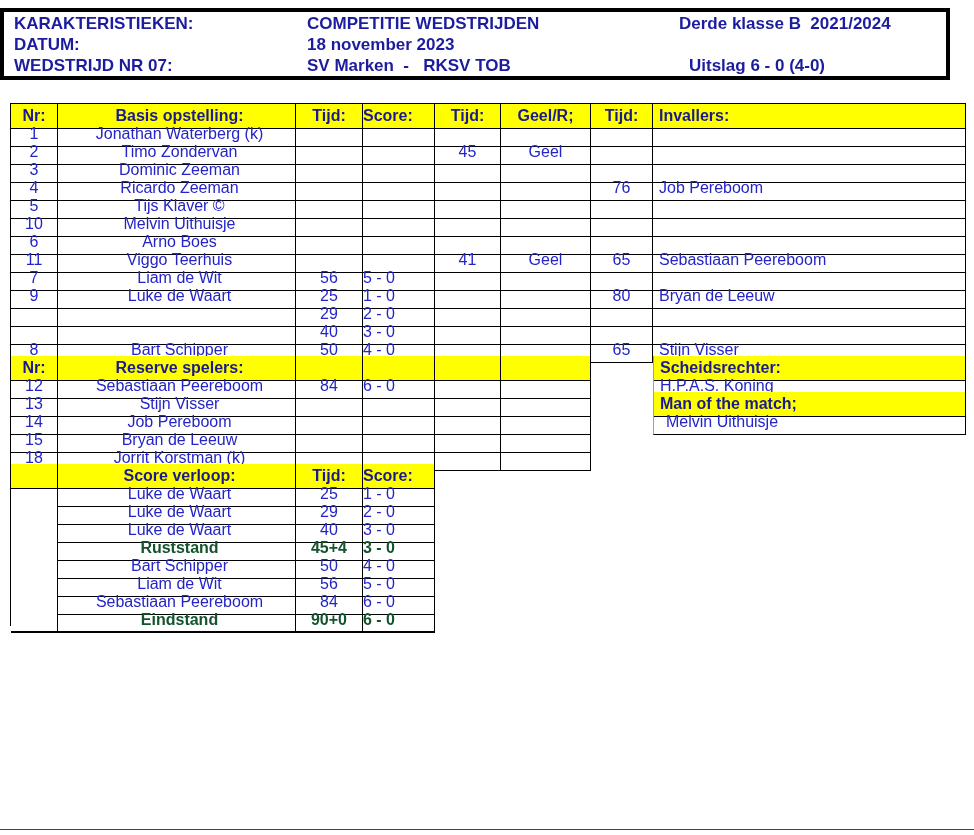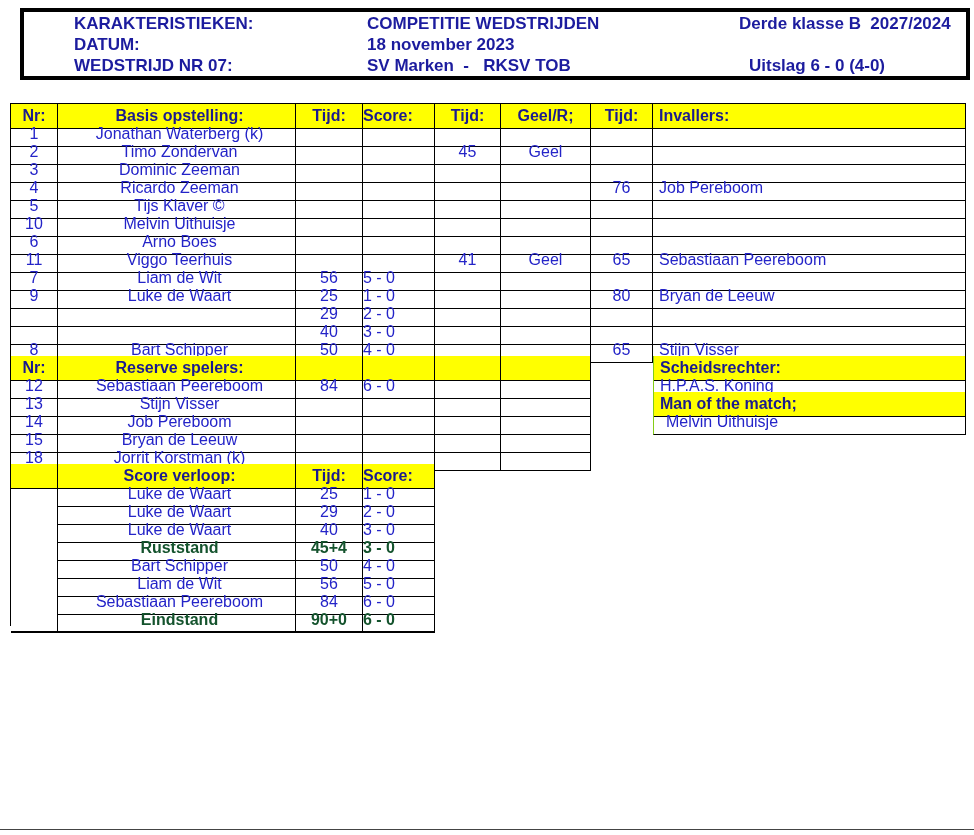--- a/index.html
+++ b/index.html
@@ -3,23 +3,23 @@
 <meta charset="utf-8">
 <style>
   html,body{margin:0;padding:0;background:#ffffff;}
   .sheet{
     position:relative;width:974px;height:835px;background:#ffffff;
     font-family:"Liberation Sans","DejaVu Sans",sans-serif;
     color:#2424c8;overflow:hidden;
   }
   
   .match-box{
-    position:absolute;left:20px;top:8px;width:950px;height:72px;
+    position:absolute;left:0;top:8px;width:950px;height:72px;
     border:4px solid #000;box-sizing:border-box;
-    display:flex;flex-direction:column;justify-content:center;padding-left:40px;
+    display:flex;flex-direction:column;justify-content:center;
   }
   .mrow{display:grid;grid-template-columns:293px 372px 1fr;height:21px;line-height:21px;}
   .mrow span{
     white-space:pre;font-weight:bold;font-size:17px;color:#1c1c9e;
     padding-left:10px;overflow:hidden;
   }
   
   .tbl{
     position:absolute;left:10px;top:103px;width:956px;
     border-top:1px solid #000;border-left:1px solid #000;box-sizing:border-box;
@@ -49,21 +49,21 @@
 </style>
 </head>
 <body>
 
 <div class="sheet">
 
   <div class="match-box">
     <div class="mrow">
       <span>KARAKTERISTIEKEN:</span>
       <span>COMPETITIE WEDSTRIJDEN</span>
-      <span>Derde klasse B  2027/2024</span>
+      <span>Derde klasse B  2021/2024</span>
     </div>
     <div class="mrow">
       <span>DATUM:</span>
       <span>18 november 2023</span>
       <span></span>
     </div>
     <div class="mrow">
       <span>WEDSTRIJD NR 07:</span>
       <span>SV Marken  -   RKSV TOB</span>
       <span style="padding-left:20px;">Uitslag 6 - 0 (4-0)</span>

